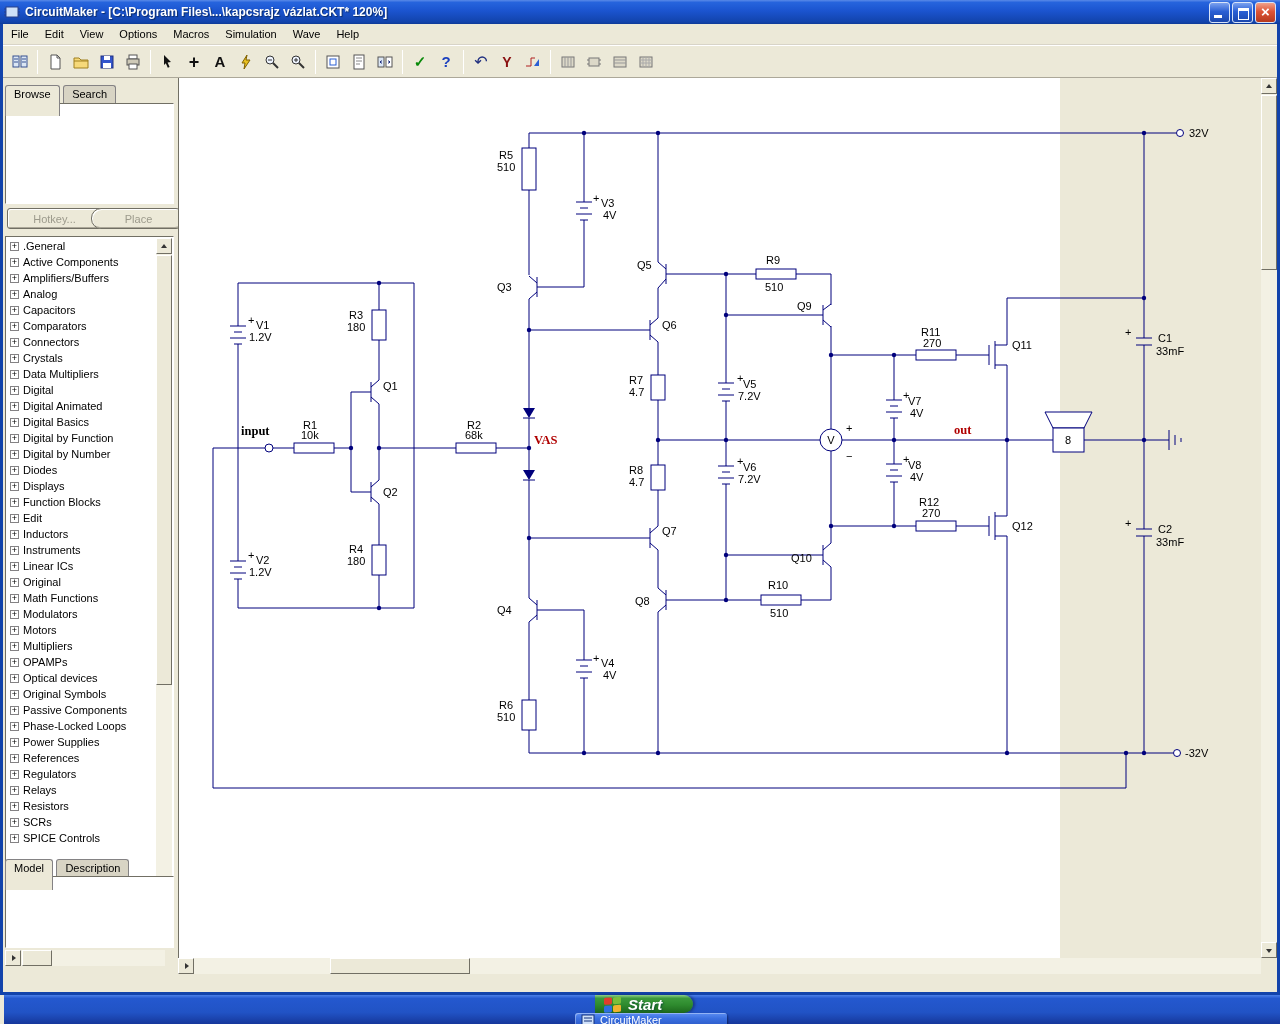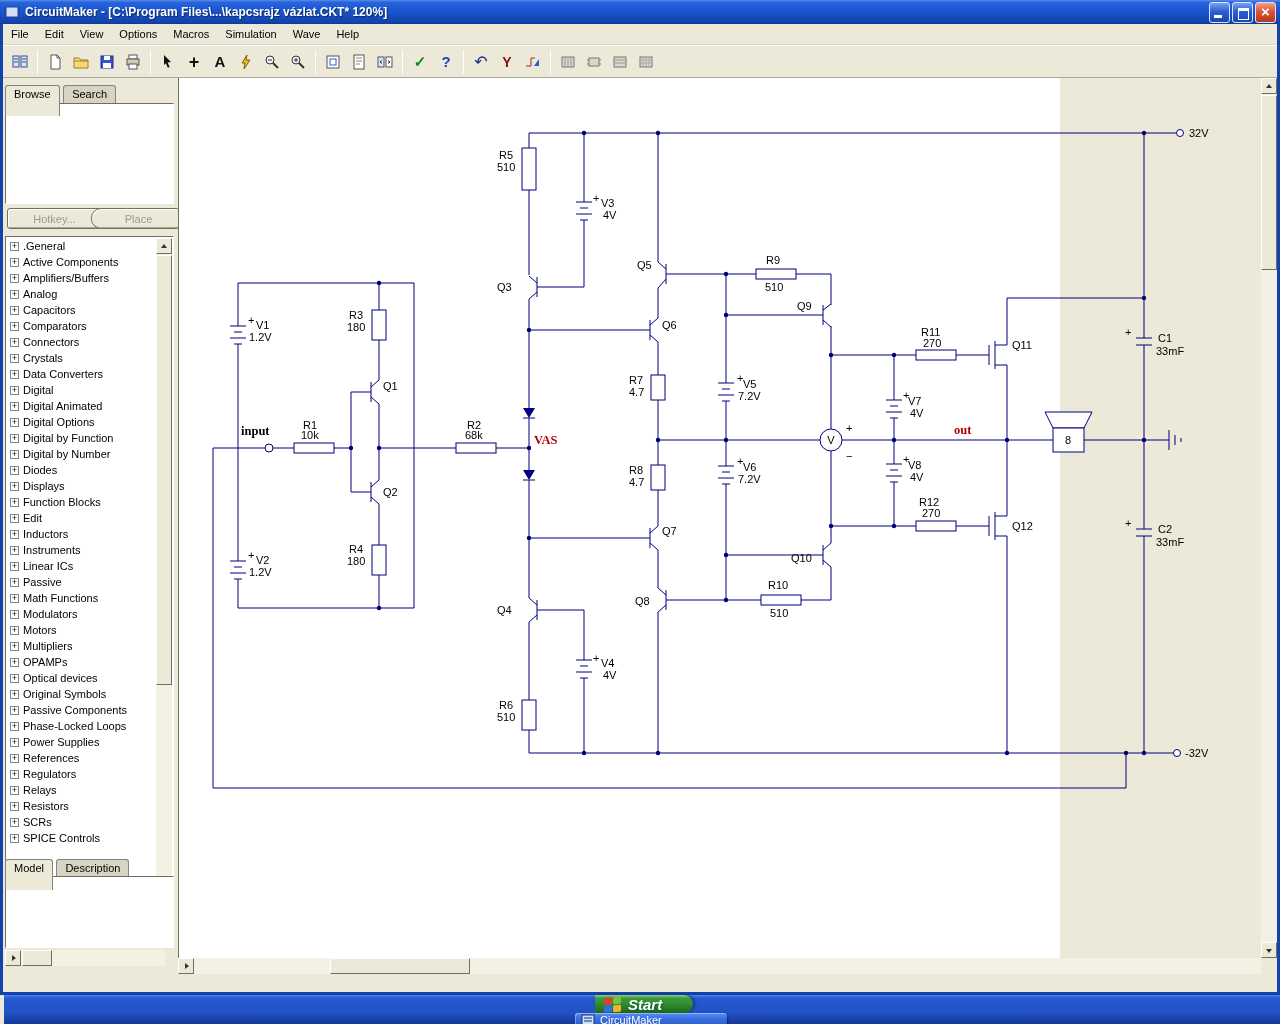--- a/index.html
+++ b/index.html
@@ -329,36 +329,36 @@
           <span>Connectors</span>
         </div>
 
         <div class="tree-row">
           <span class="expand"></span>
           <span>Crystals</span>
         </div>
 
         <div class="tree-row">
           <span class="expand"></span>
-          <span>Data Converters</span>
+          <span>Data Multipliers</span>
         </div>
 
         <div class="tree-row">
           <span class="expand"></span>
           <span>Digital</span>
         </div>
 
         <div class="tree-row">
           <span class="expand"></span>
           <span>Digital Animated</span>
         </div>
 
         <div class="tree-row">
           <span class="expand"></span>
-          <span>Digital Options</span>
+          <span>Digital Basics</span>
         </div>
 
         <div class="tree-row">
           <span class="expand"></span>
           <span>Digital by Function</span>
         </div>
 
         <div class="tree-row">
           <span class="expand"></span>
           <span>Digital by Number</span>
@@ -394,21 +394,21 @@
           <span>Instruments</span>
         </div>
 
         <div class="tree-row">
           <span class="expand"></span>
           <span>Linear ICs</span>
         </div>
 
         <div class="tree-row">
           <span class="expand"></span>
-          <span>Passive</span>
+          <span>Original</span>
         </div>
 
         <div class="tree-row">
           <span class="expand"></span>
           <span>Math Functions</span>
         </div>
 
         <div class="tree-row">
           <span class="expand"></span>
           <span>Modulators</span>

